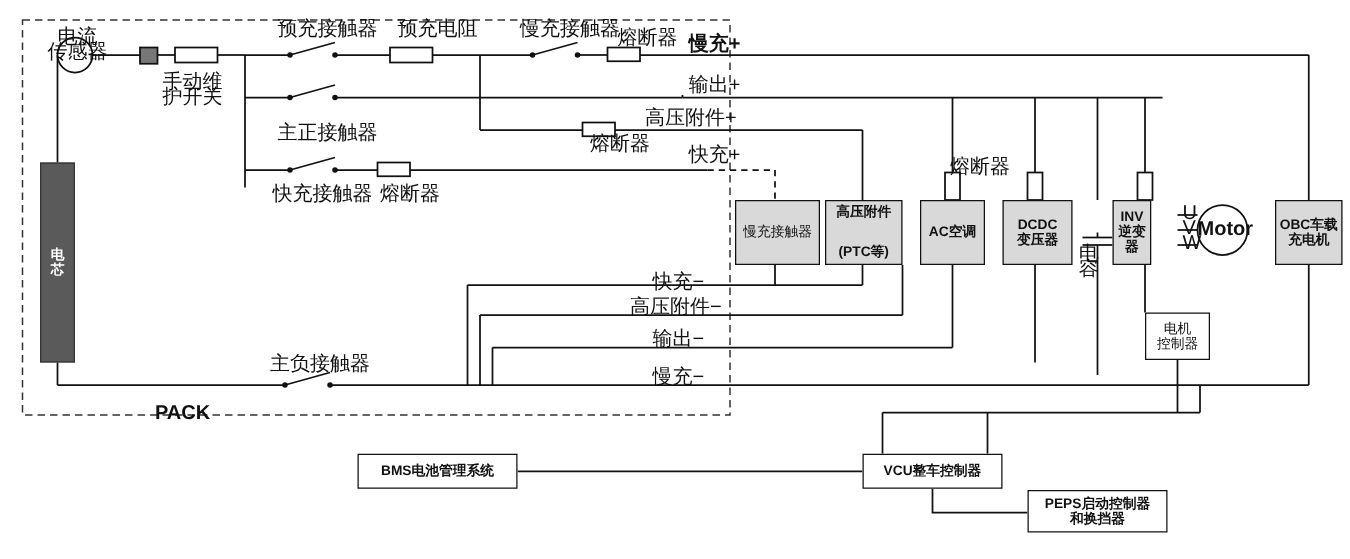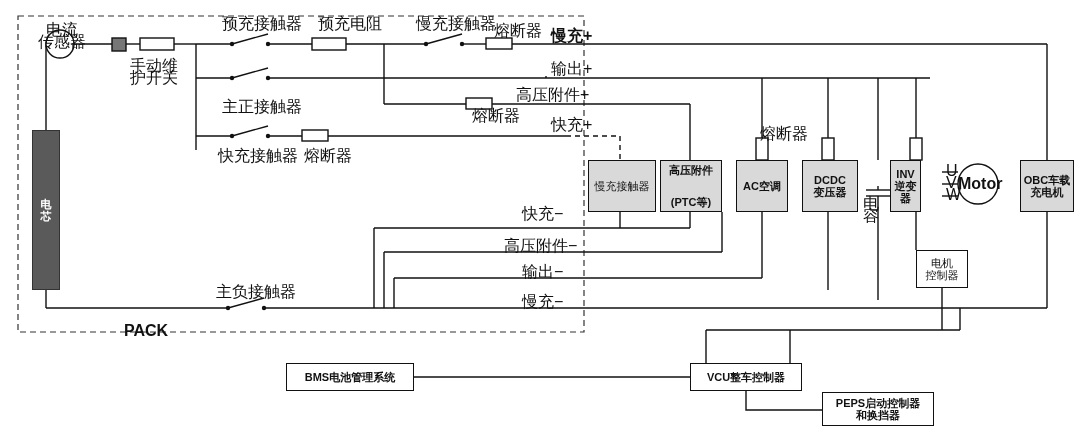--- a/index.html
+++ b/index.html
@@ -214,20 +214,20 @@
   <div class="lbl" style="left:222px;top:82px;margin-top:19px;">主正接触器</div>
   <div class="lbl" style="left:516px;top:89px;">高压附件+</div>
   <div class="lbl" style="left:472px;top:110px;">熔断器</div>
   <div class="lbl" style="left:551px;top:119px;">快充+</div>
   <div class="lbl" style="left:218px;top:150px;">快充接触器</div>
   <div class="lbl" style="left:304px;top:150px;">熔断器</div>
   <div class="lbl" style="left:760px;top:128px;">熔断器</div>
   <div class="lbl c" style="left:860px;top:198px;width:22px;">
     <span>电</span><br><span>容</span>
   </div>
-  <div class="lbl" style="left:522px;top:208px;">快充−</div>
+  <div class="lbl" style="left:522px;top:220px;">快充−</div>
   <div class="lbl" style="left:504px;top:240px;">高压附件−</div>
   <div class="lbl" style="left:522px;top:266px;">输出−</div>
   <div class="lbl" style="left:216px;top:286px;">主负接触器</div>
   <div class="lbl" style="left:522px;top:296px;">慢充−</div>
   <div class="lbl b" style="left:124px;top:325px;">PACK</div>
 
 </div>
 
 </body></html>

